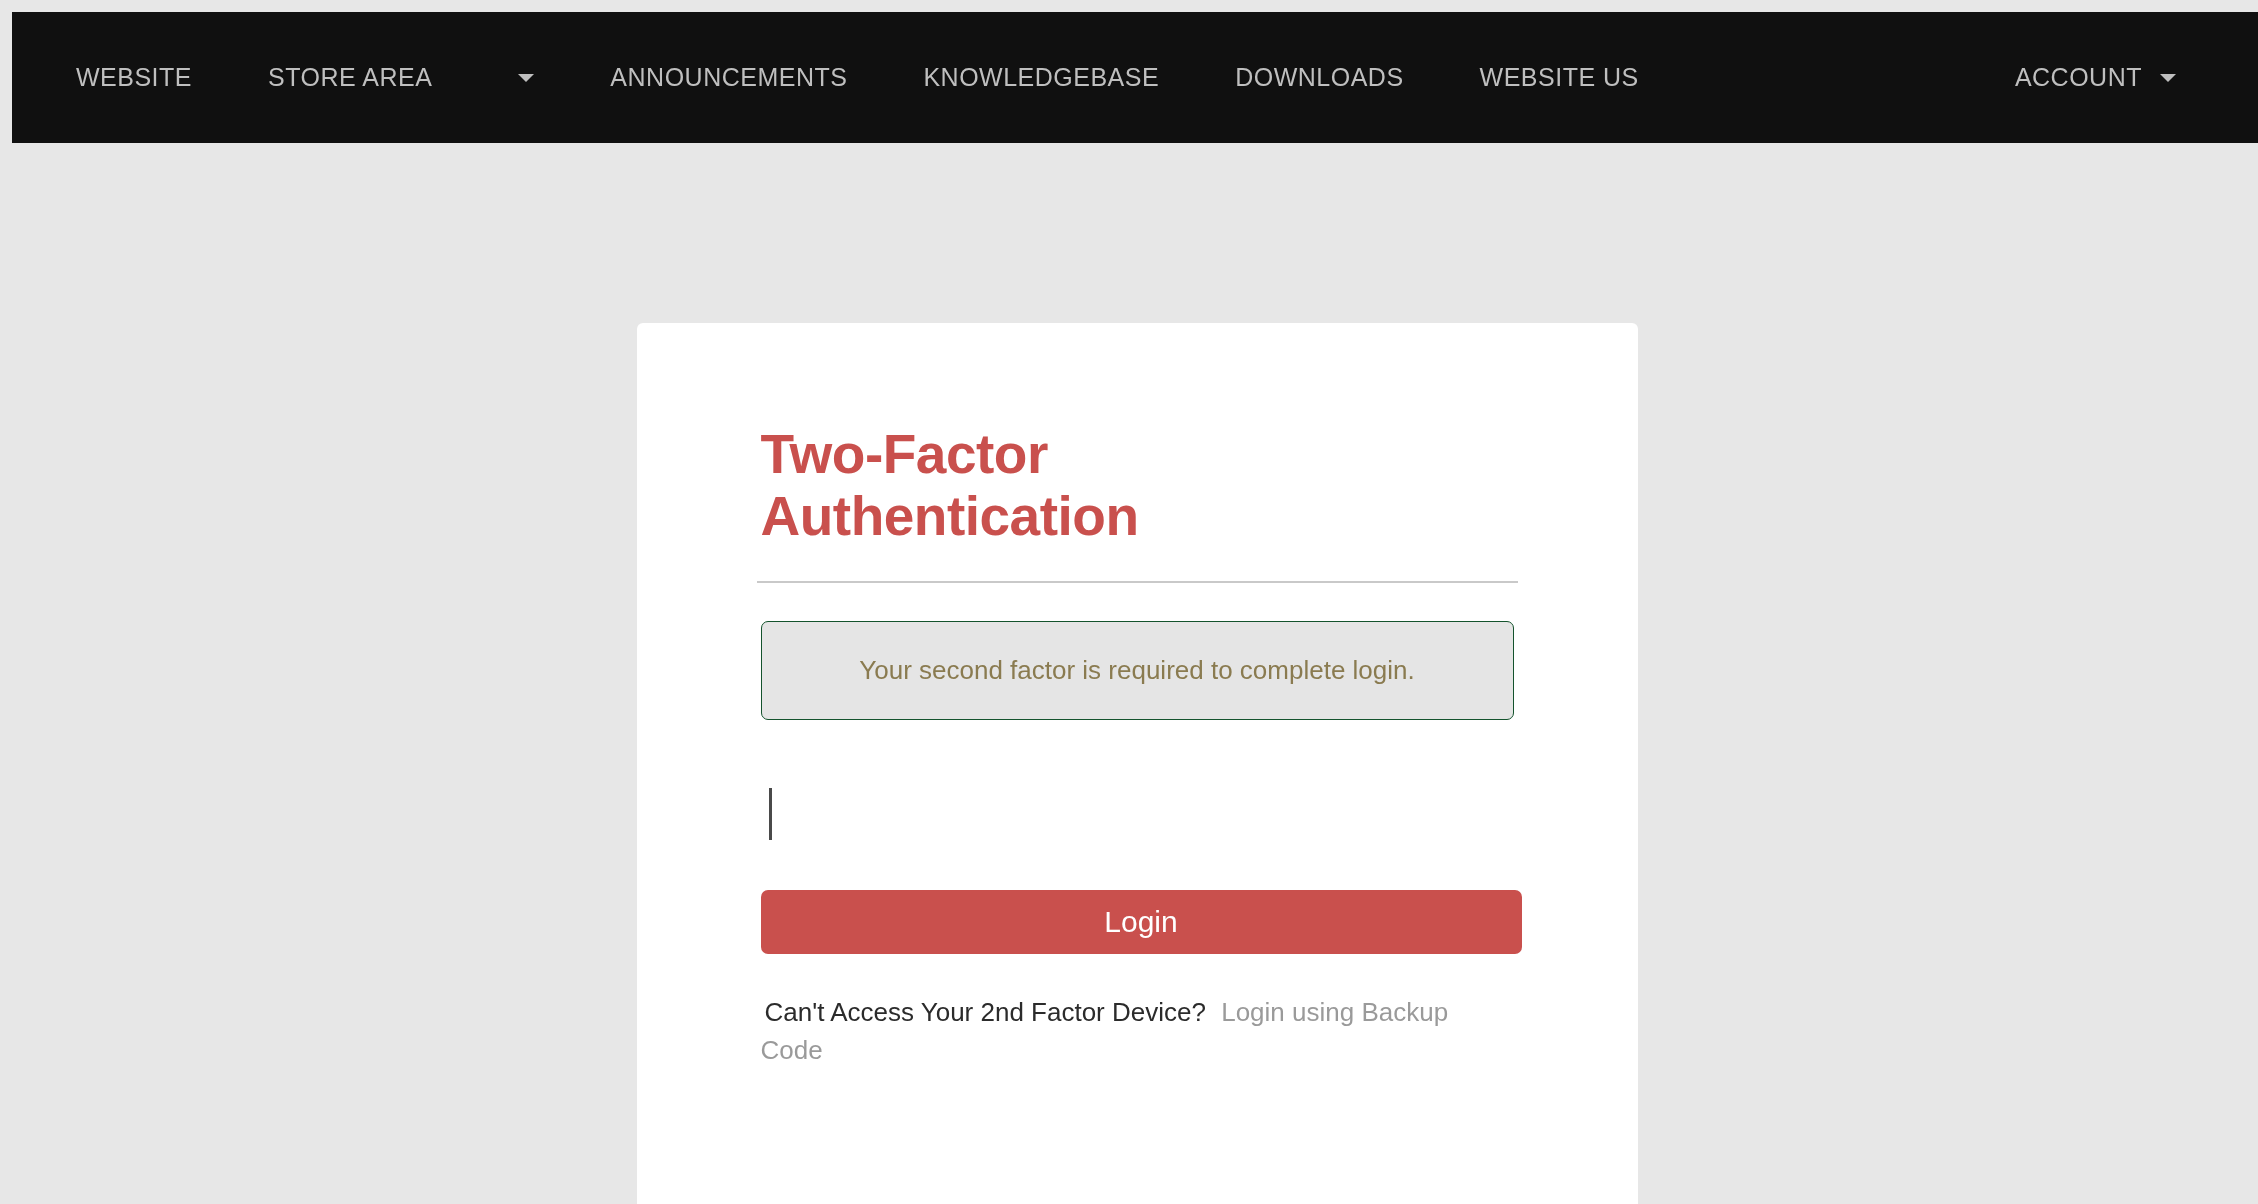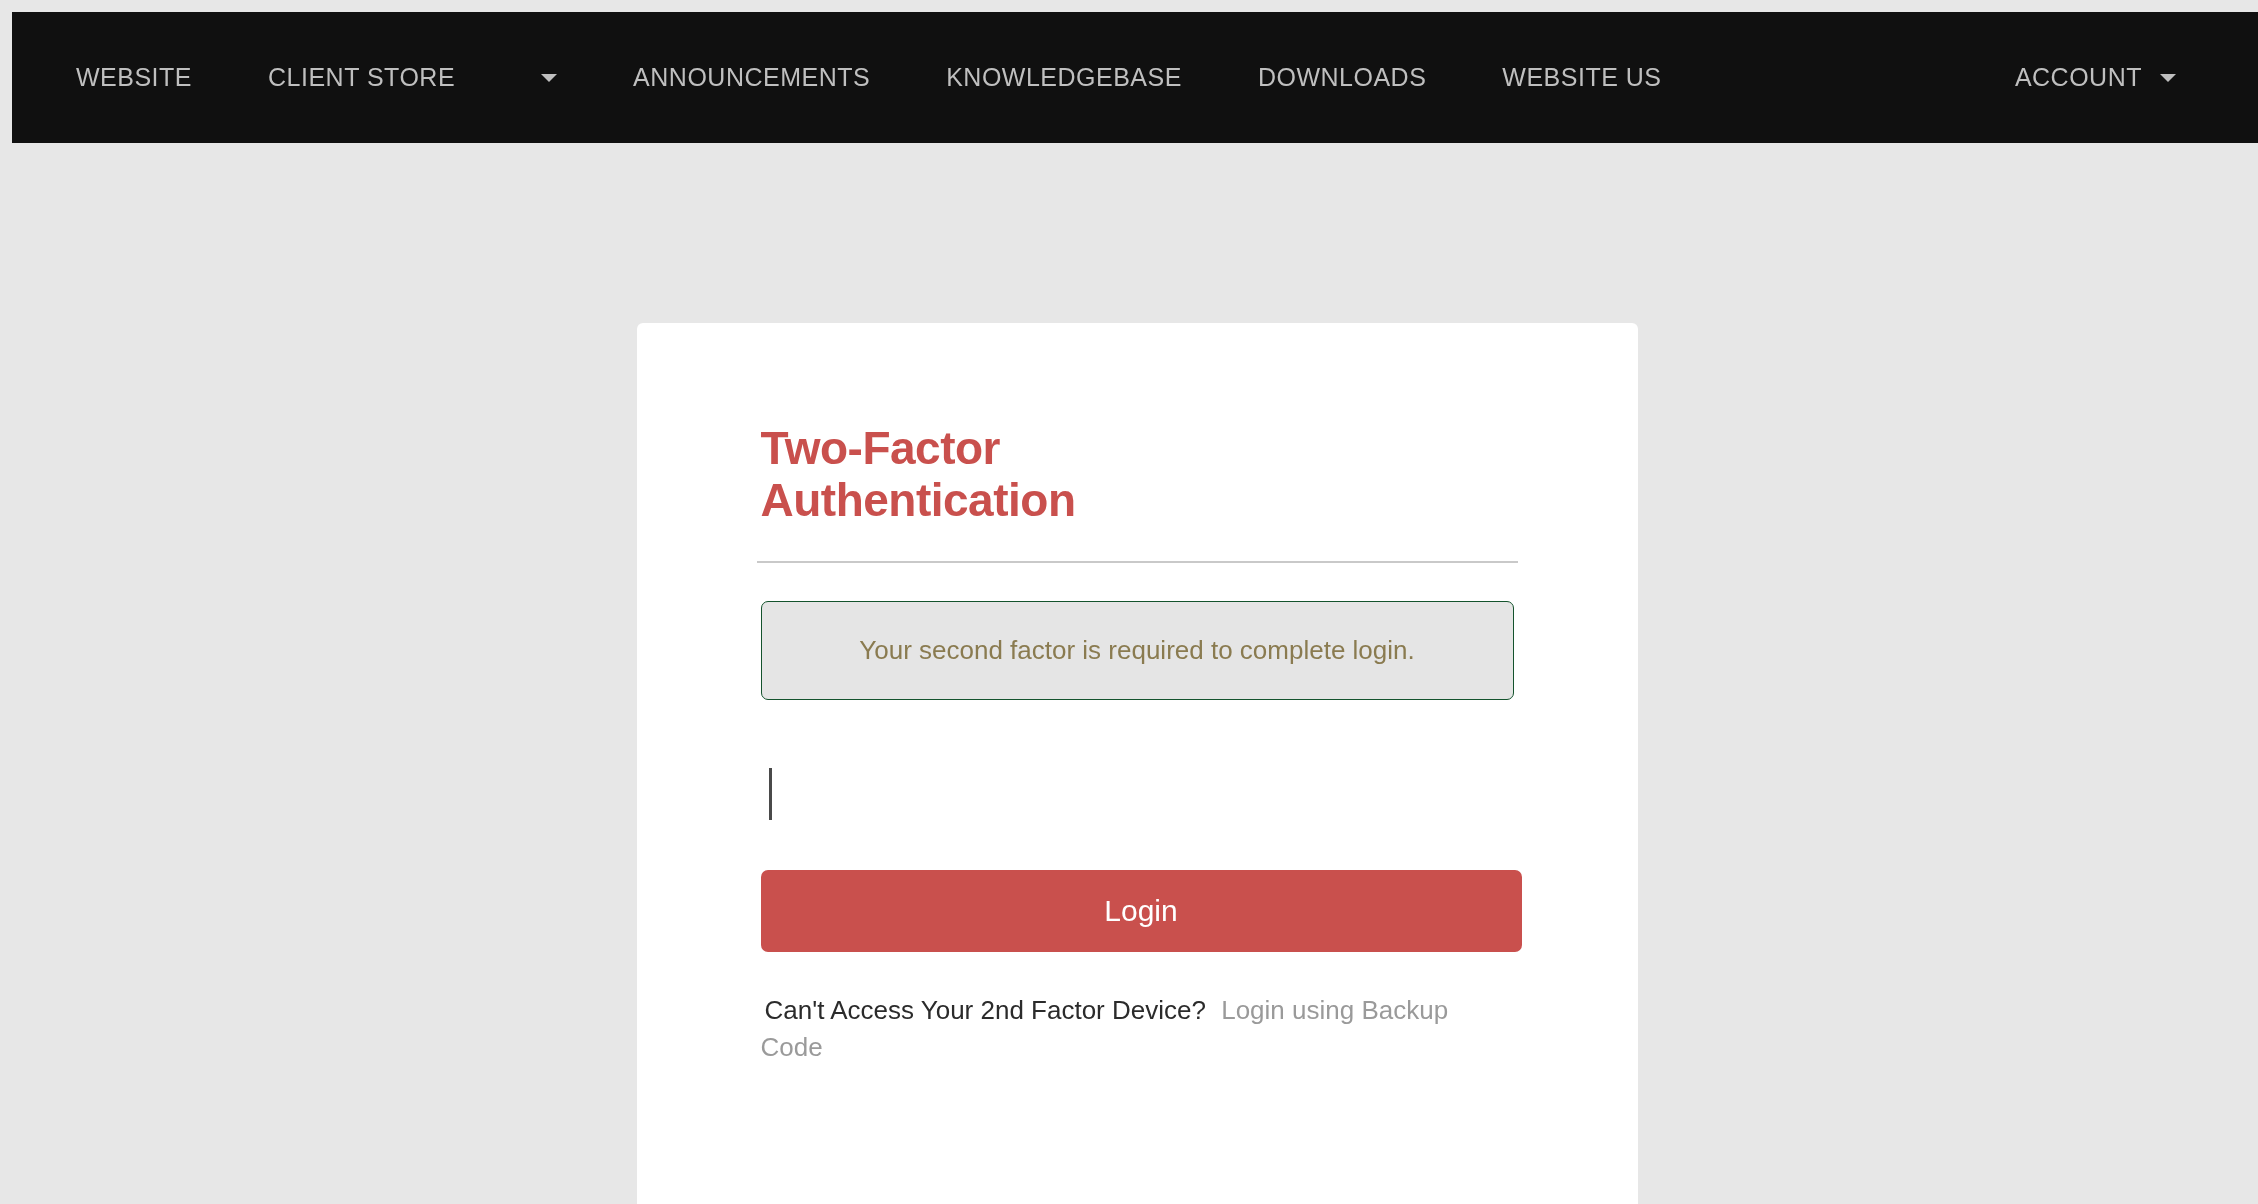--- a/index.html
+++ b/index.html
@@ -71,21 +71,21 @@
 
   .card {
     width: 1001px;
     background: #ffffff;
     border-radius: 6px;
     padding: 96px 120px 0 120px;
   }
 
   .card-title {
     color: #c9504d;
-    font-size: 46px;
+    font-size: 55px;
     font-weight: bold;
     line-height: 1.13;
     letter-spacing: -0.5px;
     max-width: 430px;
   }
 
   .divider {
     border: none;
     border-top: 2px solid #c9c9c9;
     margin: 34px 0 0 0;
@@ -131,21 +131,21 @@
     background: #4a4a4a;
   }
 
   .input-wrap { position: relative; width: 100%; display: flex; align-items: center; }
 
   
   .btn-login {
     display: block;
     width: 100%;
     margin-top: 34px;
-    height: 82px;
+    height: 64px;
     background: #c9504d;
     color: #ffffff;
     border: none;
     border-radius: 7px;
     font-family: "Liberation Sans", sans-serif;
     font-size: 30px;
     cursor: pointer;
   }
 
   
@@ -168,21 +168,21 @@
 
 <div class="navbar">
 
   <div class="nav-left">
 
     <a class="nav-item">
       <span>WEBSITE</span>
     </a>
 
     <a class="nav-item">
-      <span>CLIENT STORE</span>
+      <span>STORE AREA</span>
     </a>
 
     <a class="nav-item">
       <span class="caret"></span>
     </a>
 
     <a class="nav-item">
       <span>ANNOUNCEMENTS</span>
     </a>
 

